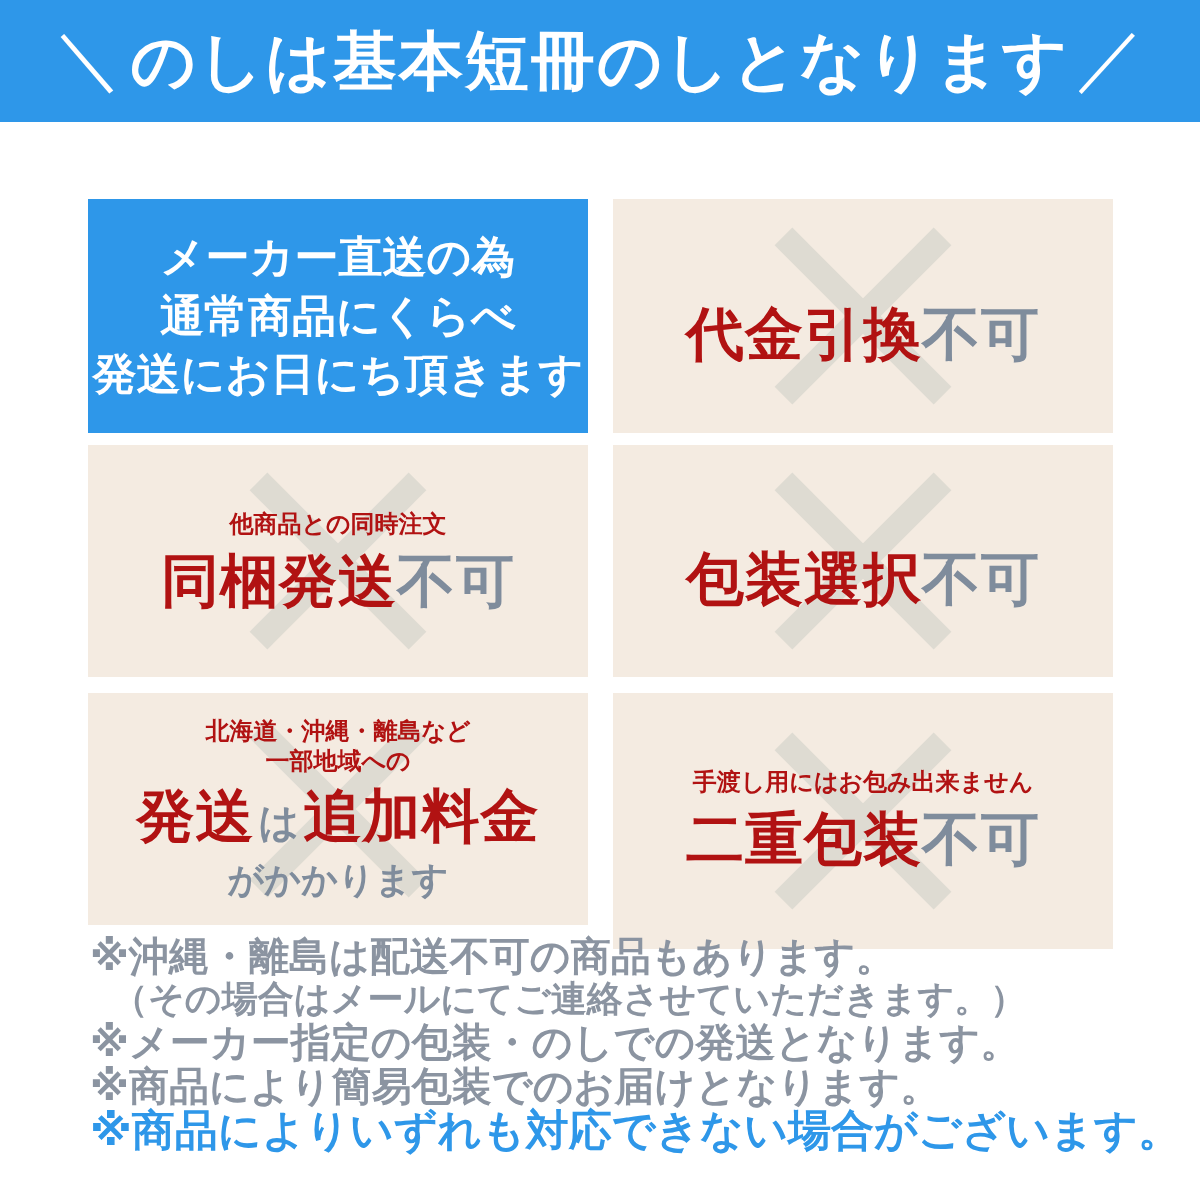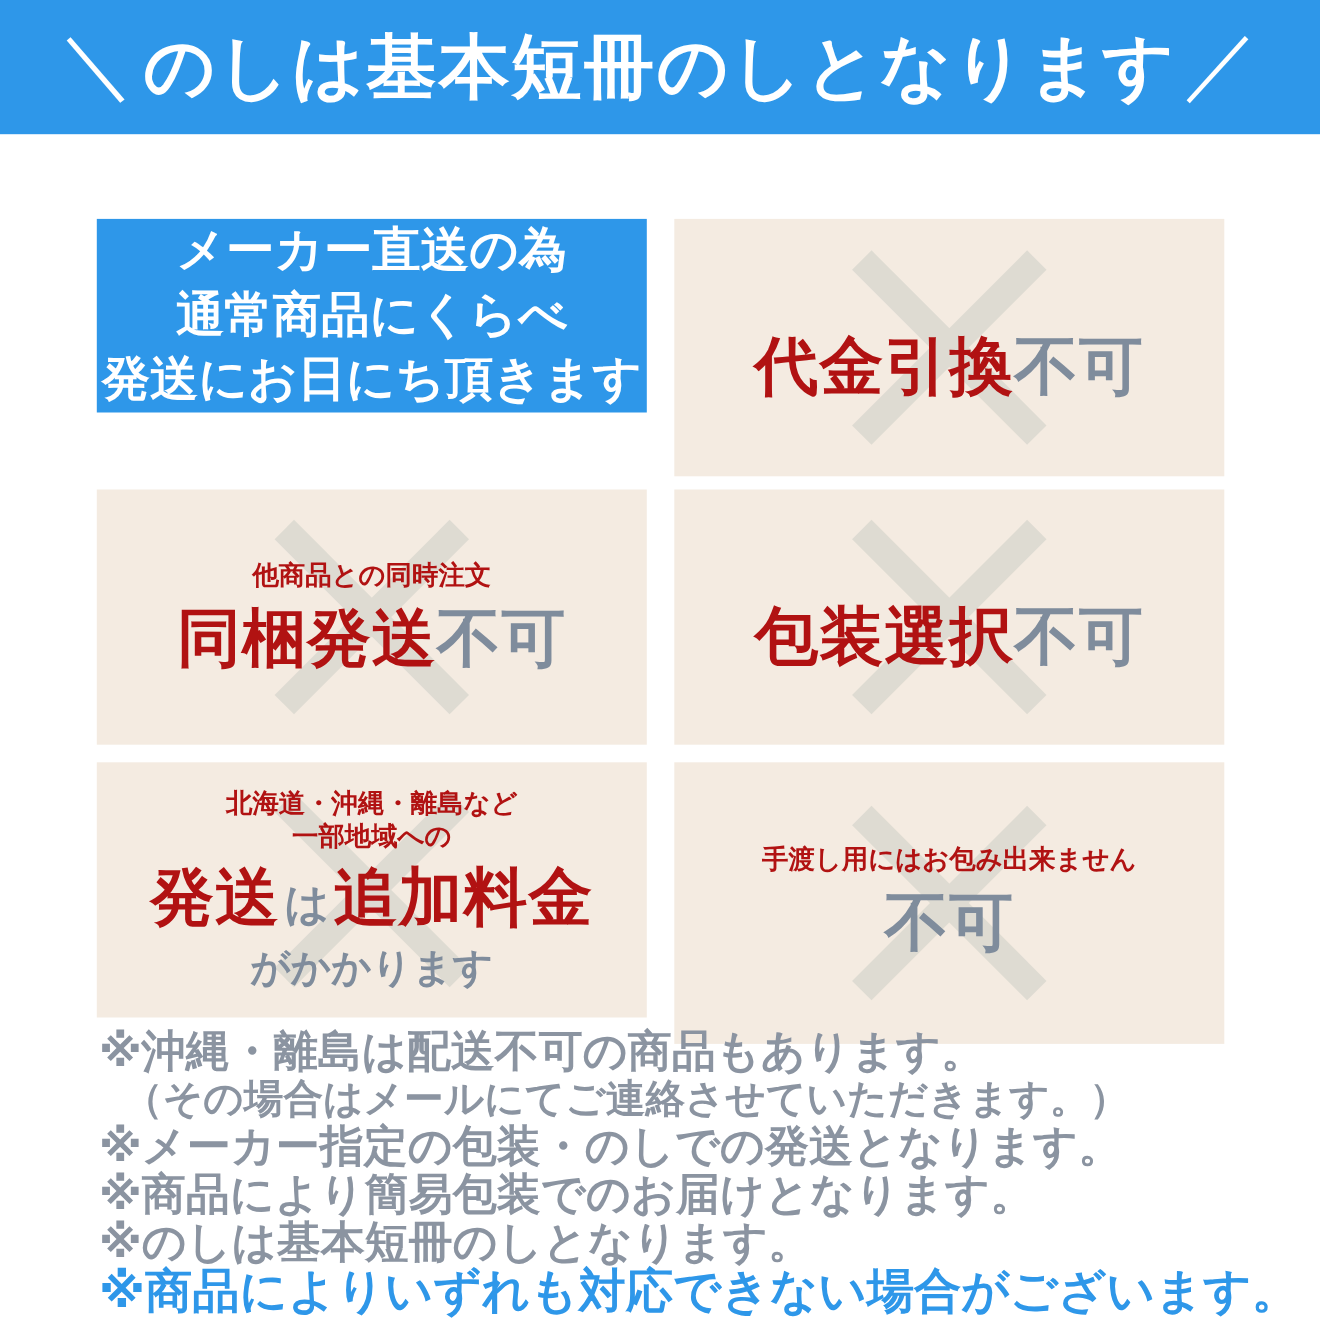--- a/index.html
+++ b/index.html
@@ -26,21 +26,21 @@
   
   .subtitle{position:absolute;left:0;top:122px;width:1200px;height:78px;
     display:flex;align-items:center;justify-content:center;
     color:var(--accent-blue);font-weight:700;font-size:40px;white-space:nowrap;}
 
   
   .box{position:absolute;width:500px;display:flex;flex-direction:column;
     align-items:center;justify-content:center;text-align:center;overflow:hidden;}
   .box.beige{background:var(--beige);}
   .box.blue{background:var(--accent-blue);}
-  .b1{left:88px; top:199px;height:176px;}
+  .b1{left:88px; top:199px;height:234px;}
   .b2{left:613px;top:199px;height:234px;}
   .b3{left:88px; top:445px;height:232px;}
   .b4{left:613px;top:445px;height:232px;}
   .b5{left:88px; top:693px;height:232px;}
   .b6{left:613px;top:693px;height:256px;}
 
   .xmark{position:absolute;left:50%;top:50%;width:230px;height:230px;
     transform:translate(-50%,-50%);pointer-events:none;}
   .xmark .bar{position:absolute;left:50%;top:50%;width:225px;height:25px;background:var(--x-gray);}
   .xmark .bar.a{transform:translate(-50%,-50%) rotate(45deg);}
@@ -145,27 +145,27 @@
   </div>
 
   <div class="box beige b6">
     <div class="xmark">
         <div class="bar a"></div>
         <div class="bar b"></div>
       </div>
     <div class="content">
       <div class="sub-red">手渡し用にはお包み出来ません</div>
       <div class="main-row gap6">
+        <span class="big-red">二重包装</span>
         <span class="big-gray">不可</span>
       </div>
     </div>
   </div>
 
   <div class="notes">
     <div class="note">※沖縄・離島は配送不可の商品もあります。</div>
     <div class="note paren">（その場合はメールにてご連絡させていただきます。）</div>
     <div class="note">※メーカー指定の包装・のしでの発送となります。</div>
     <div class="note">※商品により簡易包装でのお届けとなります。</div>
-    <div class="note">※のしは基本短冊のしとなります。</div>
     <div class="note blue">※商品によりいずれも対応できない場合がございます。</div>
   </div>
 
 </div>
 
 </body></html>

